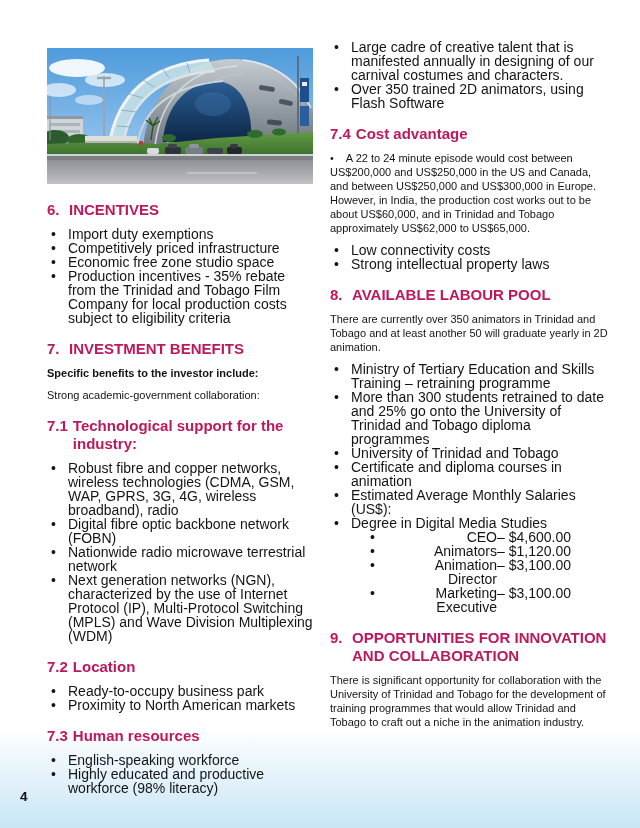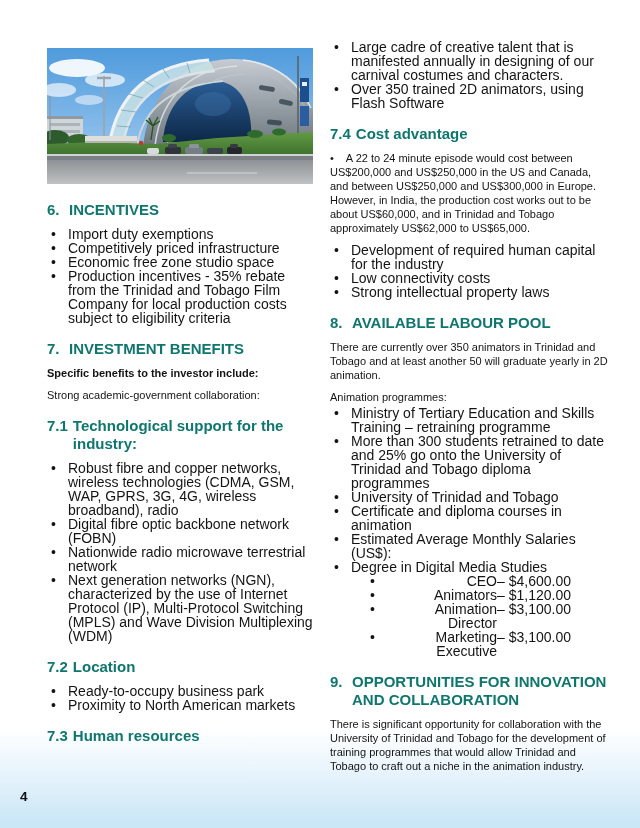--- a/index.html
+++ b/index.html
@@ -10,21 +10,21 @@
     background:linear-gradient(180deg,#ffffff 0%,#ffffff 88%,#e4f2fb 94%,#c7e6f6 100%);
   }
   .page{position:relative;width:640px;height:828px;overflow:hidden;}
   .col{position:absolute;}
   .col-left{left:47px;top:48px;width:266px;}
   .col-right{left:330px;top:40px;width:279px;}
   .col > :first-child{margin-top:0;}
 
   .photo{display:block;width:266px;height:136px;margin:0 0 17px 0;}
 
-  .head{display:flex;color:#0f766e;font-weight:bold;font-size:15px;line-height:18px;margin:15px 0 7px 0;}
+  .head{display:flex;color:#be185d;font-weight:bold;font-size:15px;line-height:18px;margin:15px 0 7px 0;}
   .head .num{flex:0 0 auto;}
   .head.l1 .num{min-width:22px;}
   .head.l2 .num{margin-right:5px;}
 
   p{font-size:11px;line-height:14px;margin:8px 0;}
   p.bold{font-weight:bold;}
   p.tight{margin-bottom:2px;}
 
   ul{list-style:none;margin:8px 0;padding:0;font-size:14px;line-height:14px;}
   ul.tight{margin-top:2px;}
@@ -184,43 +184,45 @@
         <span class="txt">Location</span>
       </div>
       <ul>
         <li>Ready-to-occupy business park</li>
         <li>Proximity to North American markets</li>
       </ul>
       <div class="head l2">
         <span class="num">7.3</span>
         <span class="txt">Human resources</span>
       </div>
+      <ul>
+        <li>English-speaking workforce</li>
+        <li>Highly educated and productive workforce (98% literacy)</li>
+      </ul>
     </div>
 
   <div class="col col-right">
       <ul>
         <li>Large cadre of creative talent that is manifested annually in designing of our carnival costumes and characters.</li>
         <li>Over 350 trained 2D animators, using Flash Software</li>
       </ul>
       <div class="head l2">
         <span class="num">7.4</span>
         <span class="txt">Cost advantage</span>
       </div>
       <p class="bp"><span class="dot">•</span>A 22 to 24 minute episode would cost between US$200,000 and US$250,000 in the US and Canada, and between US$250,000 and US$300,000 in Europe. However, in India, the production cost works out to be about US$60,000, and in Trinidad and Tobago approximately US$62,000 to US$65,000.</p>
       <ul>
-        <li>Development of required human capital for the industry</li>
         <li>Low connectivity costs</li>
         <li>Strong intellectual property laws</li>
       </ul>
       <div class="head l1">
         <span class="num">8.</span>
         <span class="txt">AVAILABLE LABOUR POOL</span>
       </div>
       <p>There are currently over 350 animators in Trinidad and Tobago and at least another 50 will graduate yearly in 2D animation.</p>
-      <p class="tight">Animation programmes:</p>
       <ul class="tight">
         <li>Ministry of Tertiary Education and Skills Training – retraining programme</li>
         <li>More than 300 students retrained to date and 25% go onto the University of Trinidad and Tobago diploma programmes</li>
         <li>University of Trinidad and Tobago</li>
         <li>Certificate and diploma courses in animation</li>
         <li>Estimated Average Monthly Salaries (US$):</li>
         <li>Degree in Digital Media Studies</li>
         <li class="sal-row">
           <span class="sal-role">CEO</span>
           <span class="sal-amt">– $4,600.00</span>

